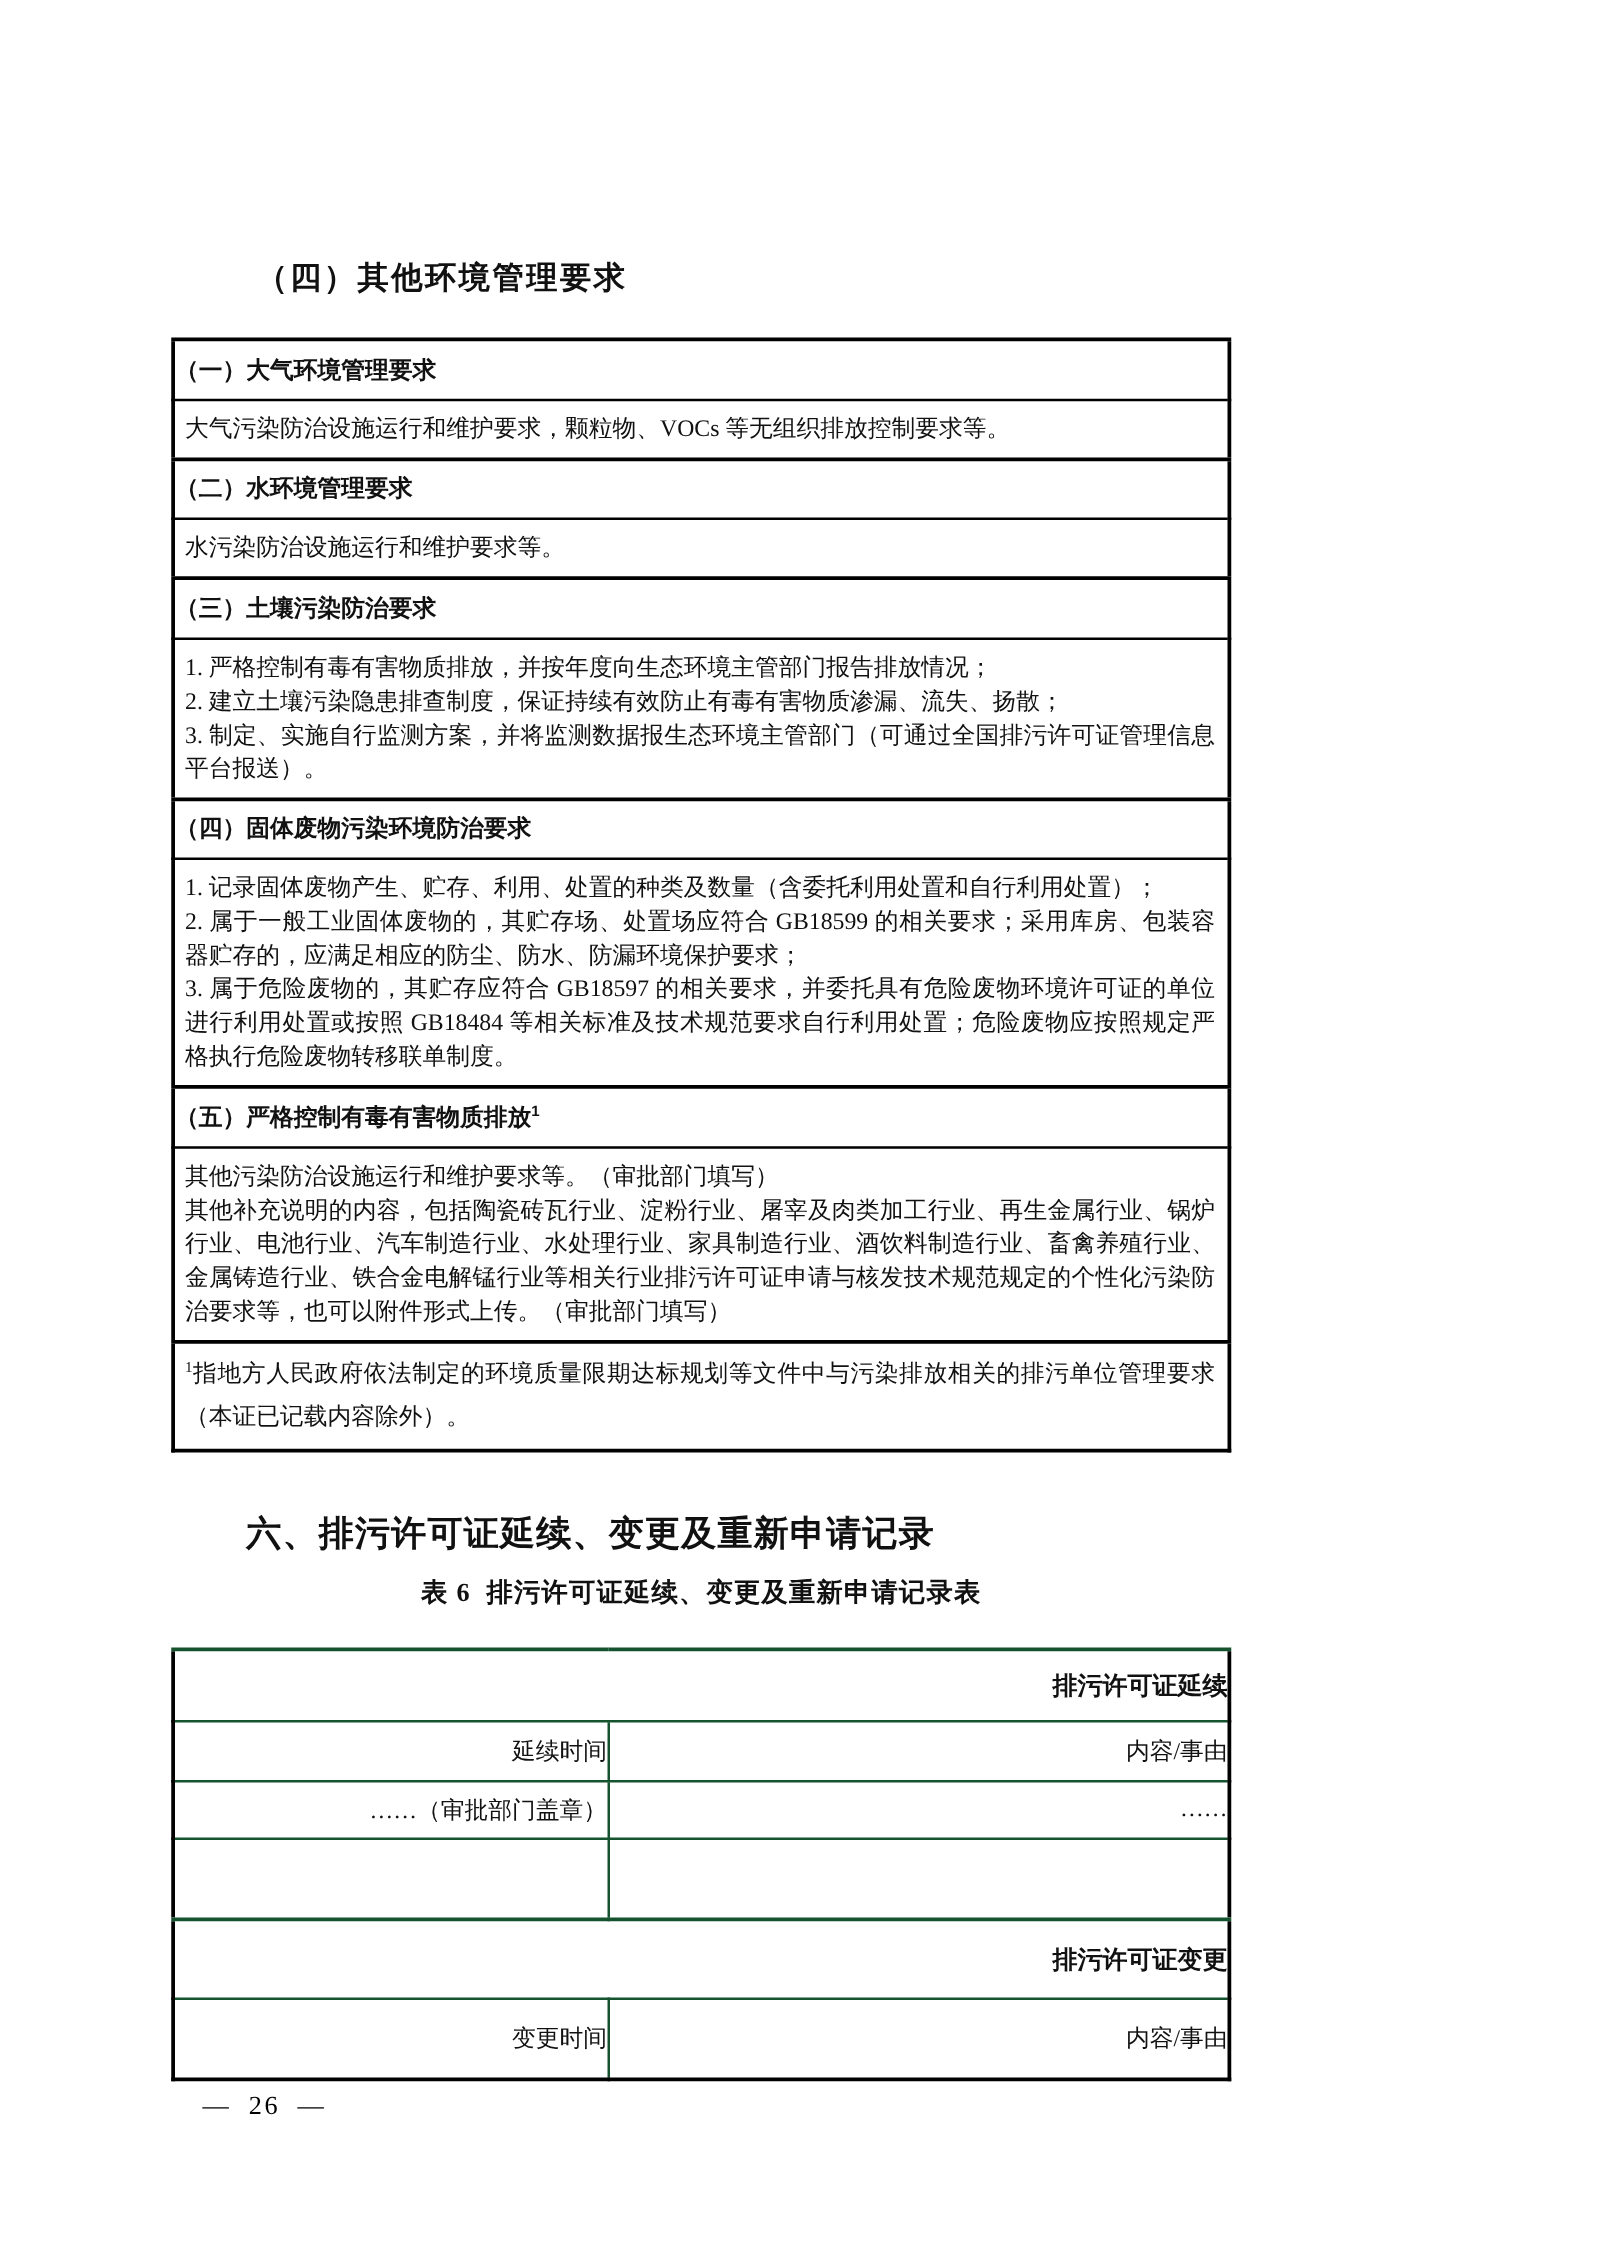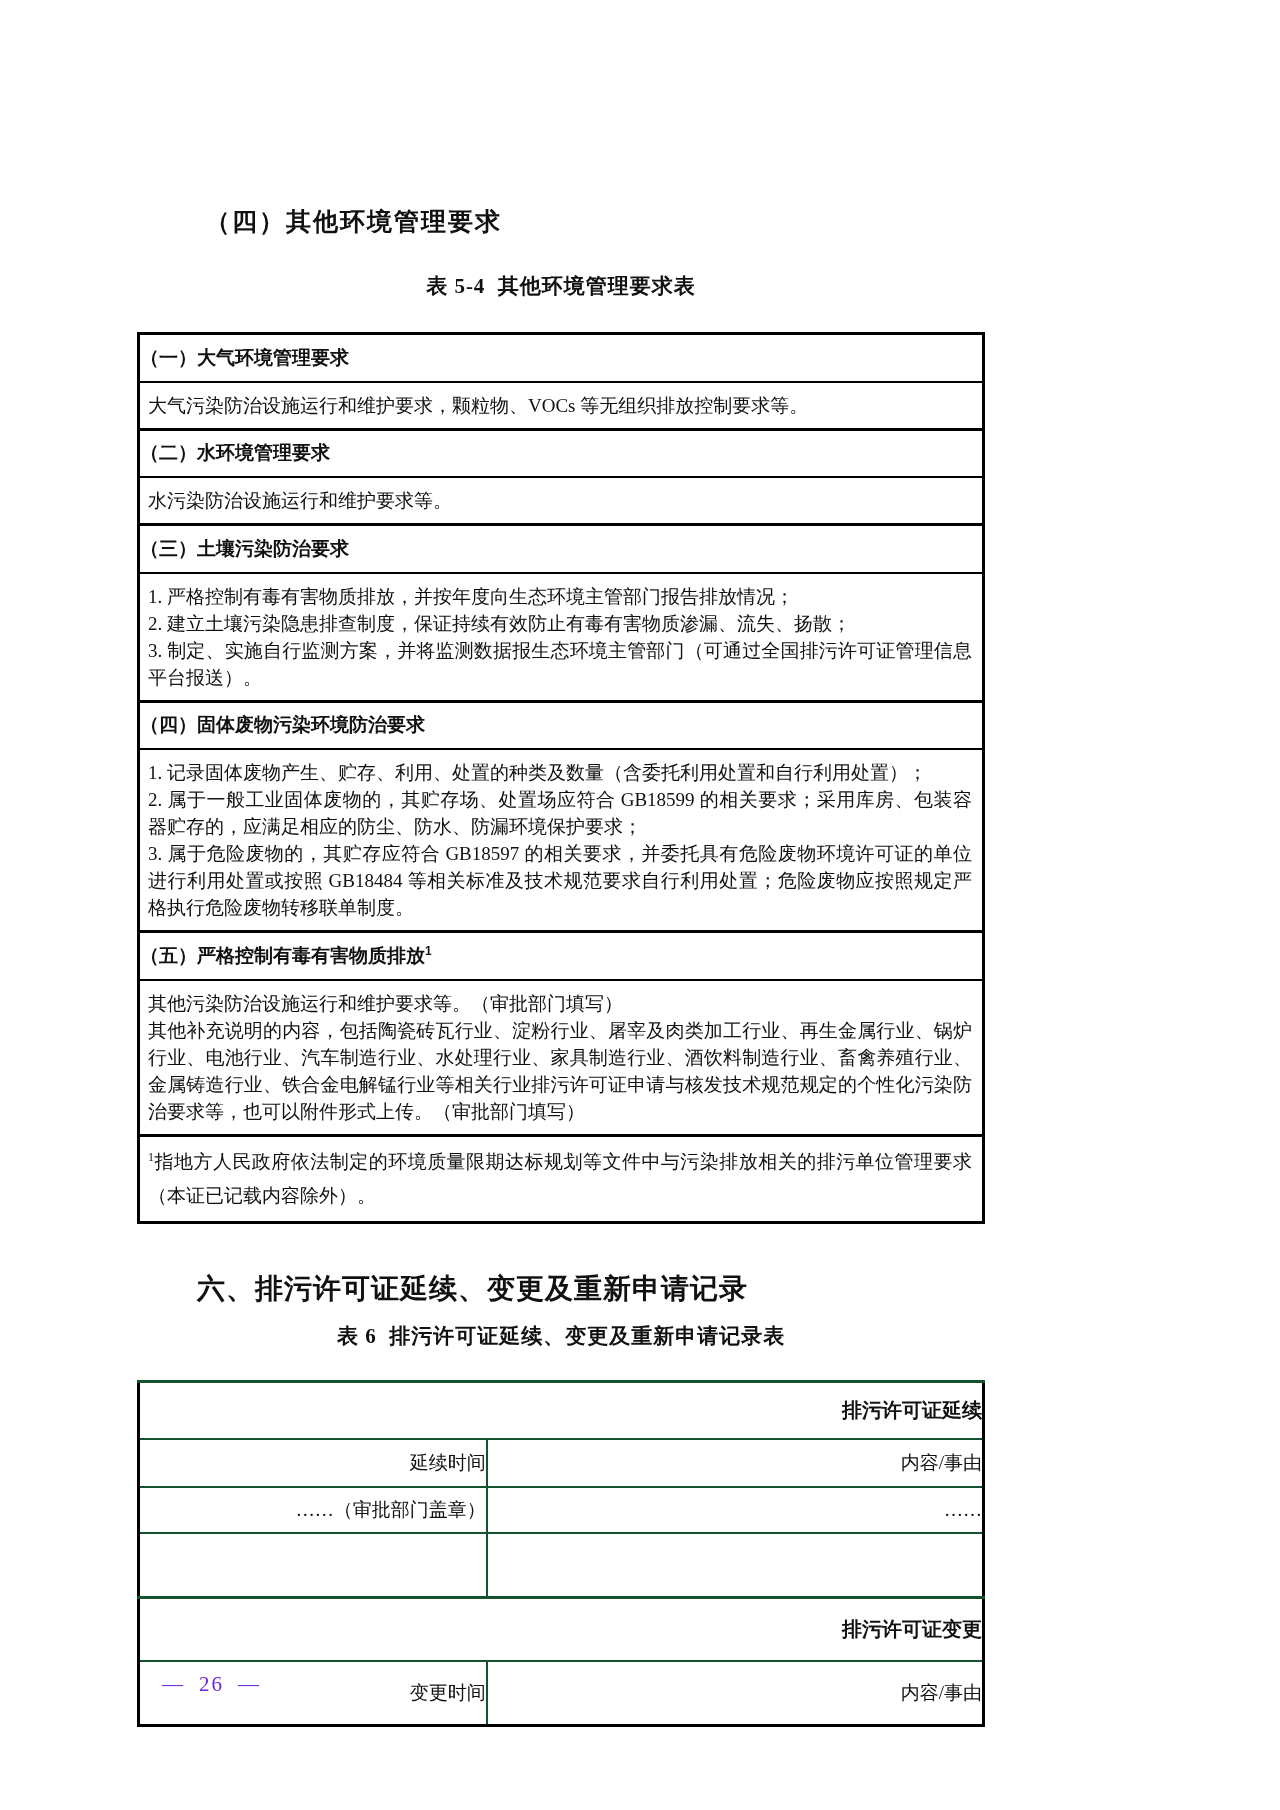--- a/index.html
+++ b/index.html
@@ -108,32 +108,31 @@
   }
   tr.h58 { height: 58px; }
   tr.h44 { height: 48px; }
   tr.h46 { height: 46px; }
   tr.h50 { height: 64px; }
   .footer {
     position: absolute;
     left: 148px; top: 1672px;
     font-size: 21px;
     letter-spacing: 2px;
-    color: #6d28d9;
+    color: #000000;
   }
   .footer .dash { display: inline-block; margin: 0 14px; }
 </style>
 </head>
 <body>
 
 <div class="doc-col">
 
   <div class="h1-section">（四）其他环境管理要求</div>
 
-  <div class="table-caption">表 5-4  其他环境管理要求表</div>
 
   <table class="env">
     <tbody>
       <tr>
         <td class="hdr">（一）大气环境管理要求</td>
       </tr>
       <tr>
         <td class="content">
           <div class="para">大气污染防治设施运行和维护要求，颗粒物、VOCs 等无组织排放控制要求等。</div>
         </td>

